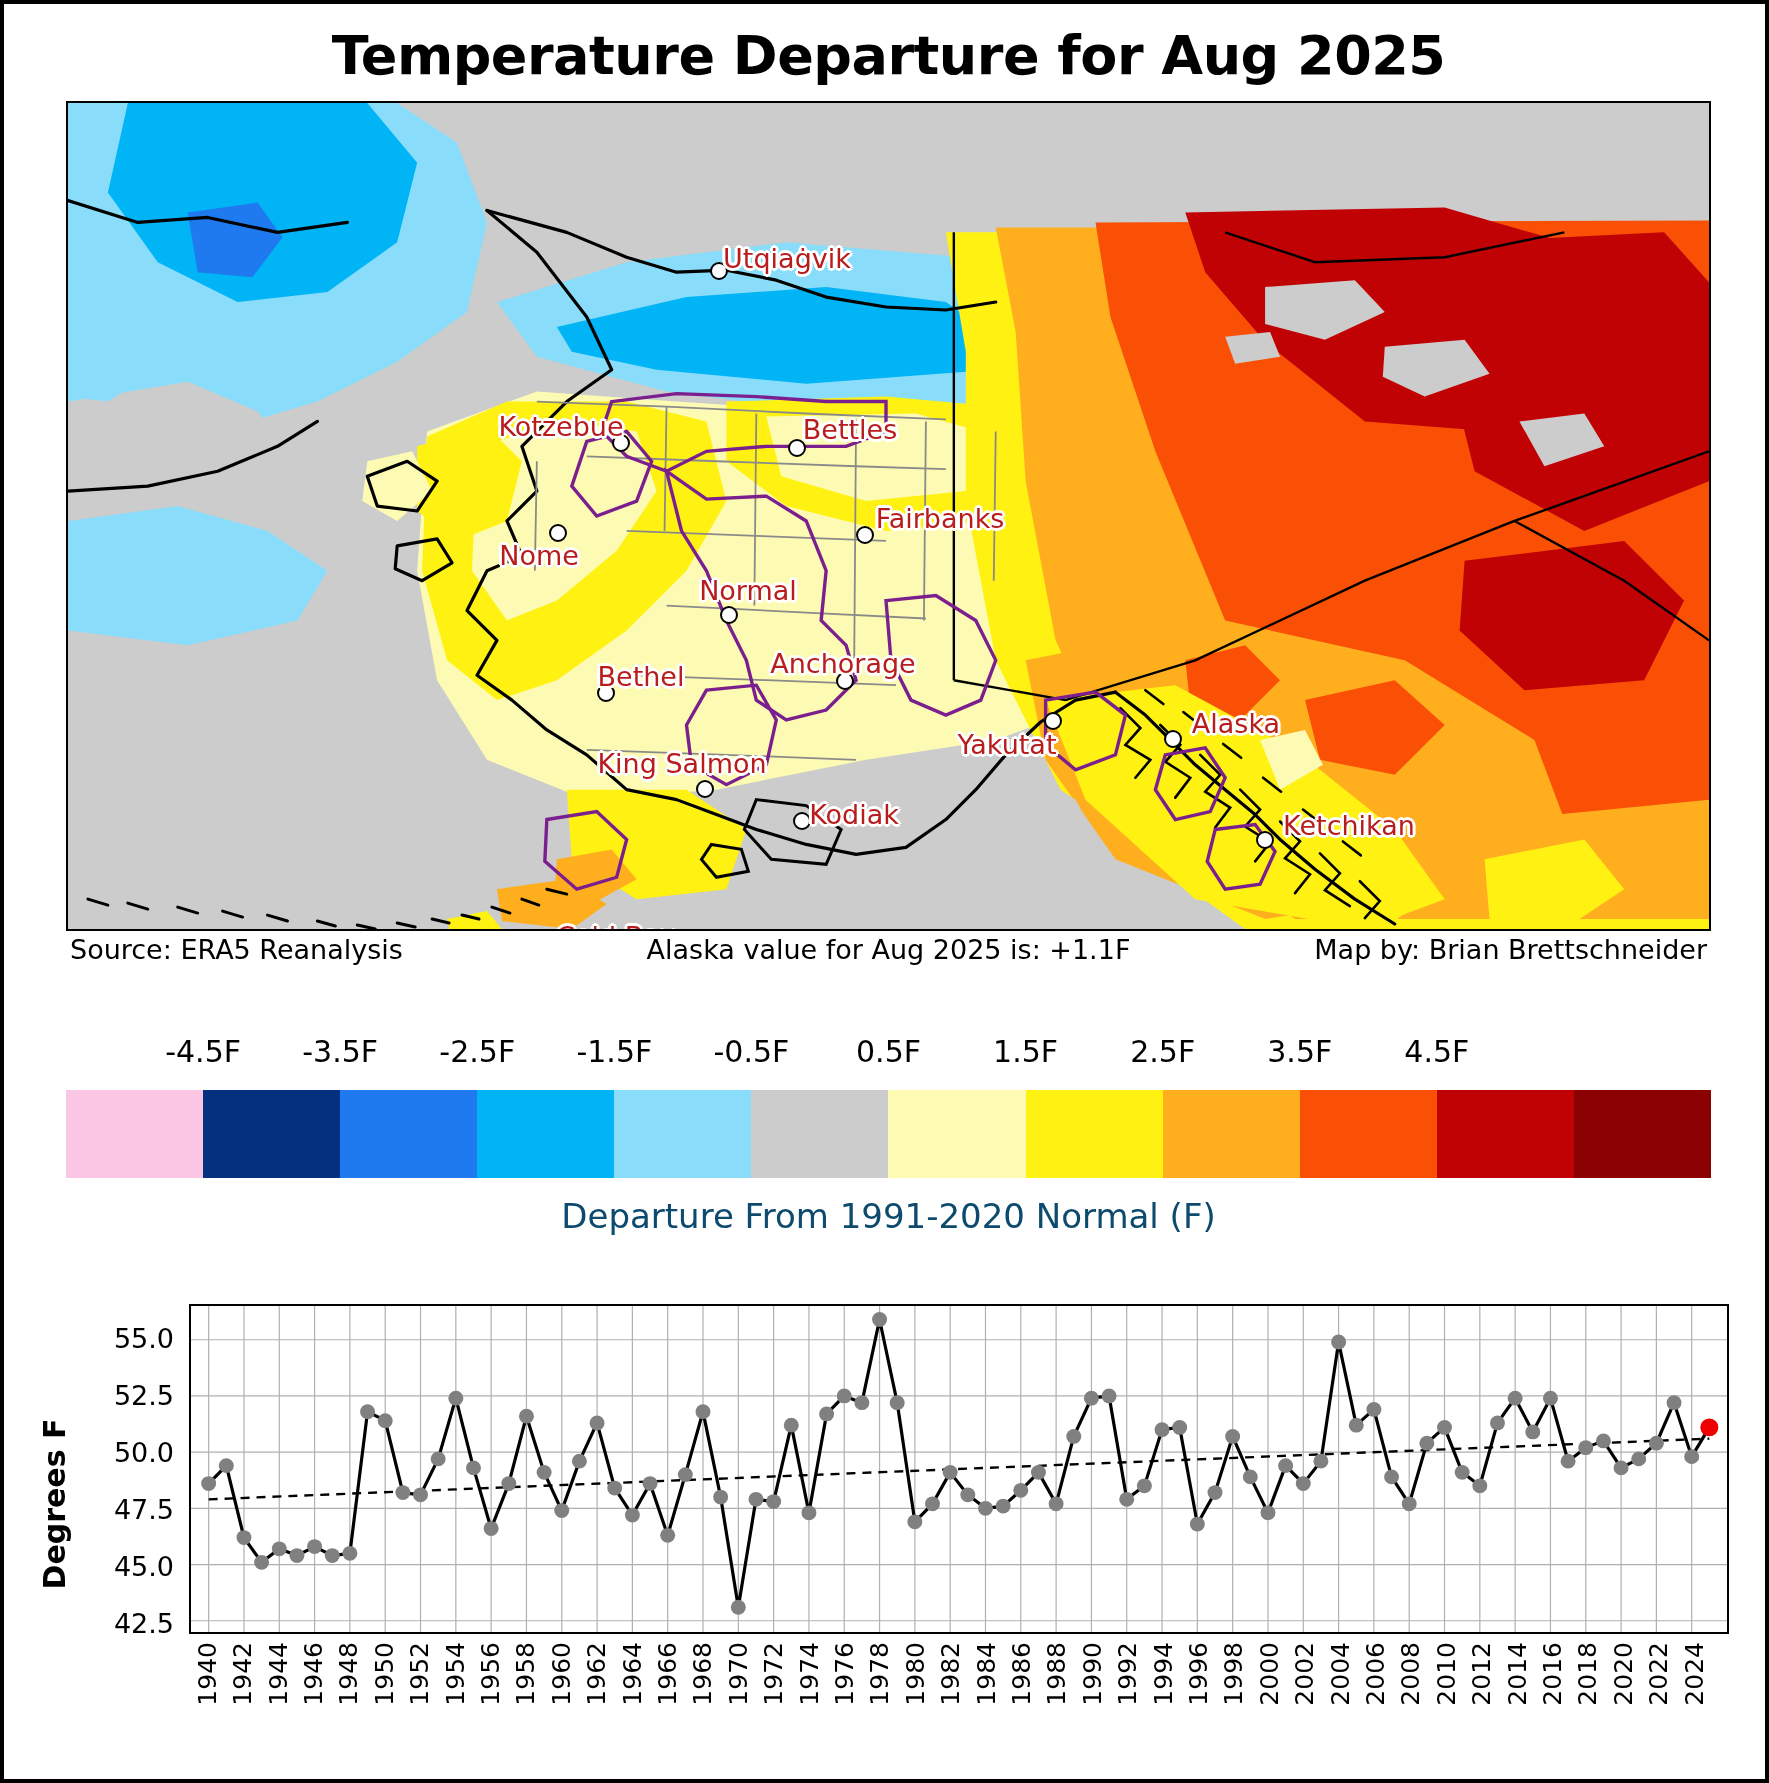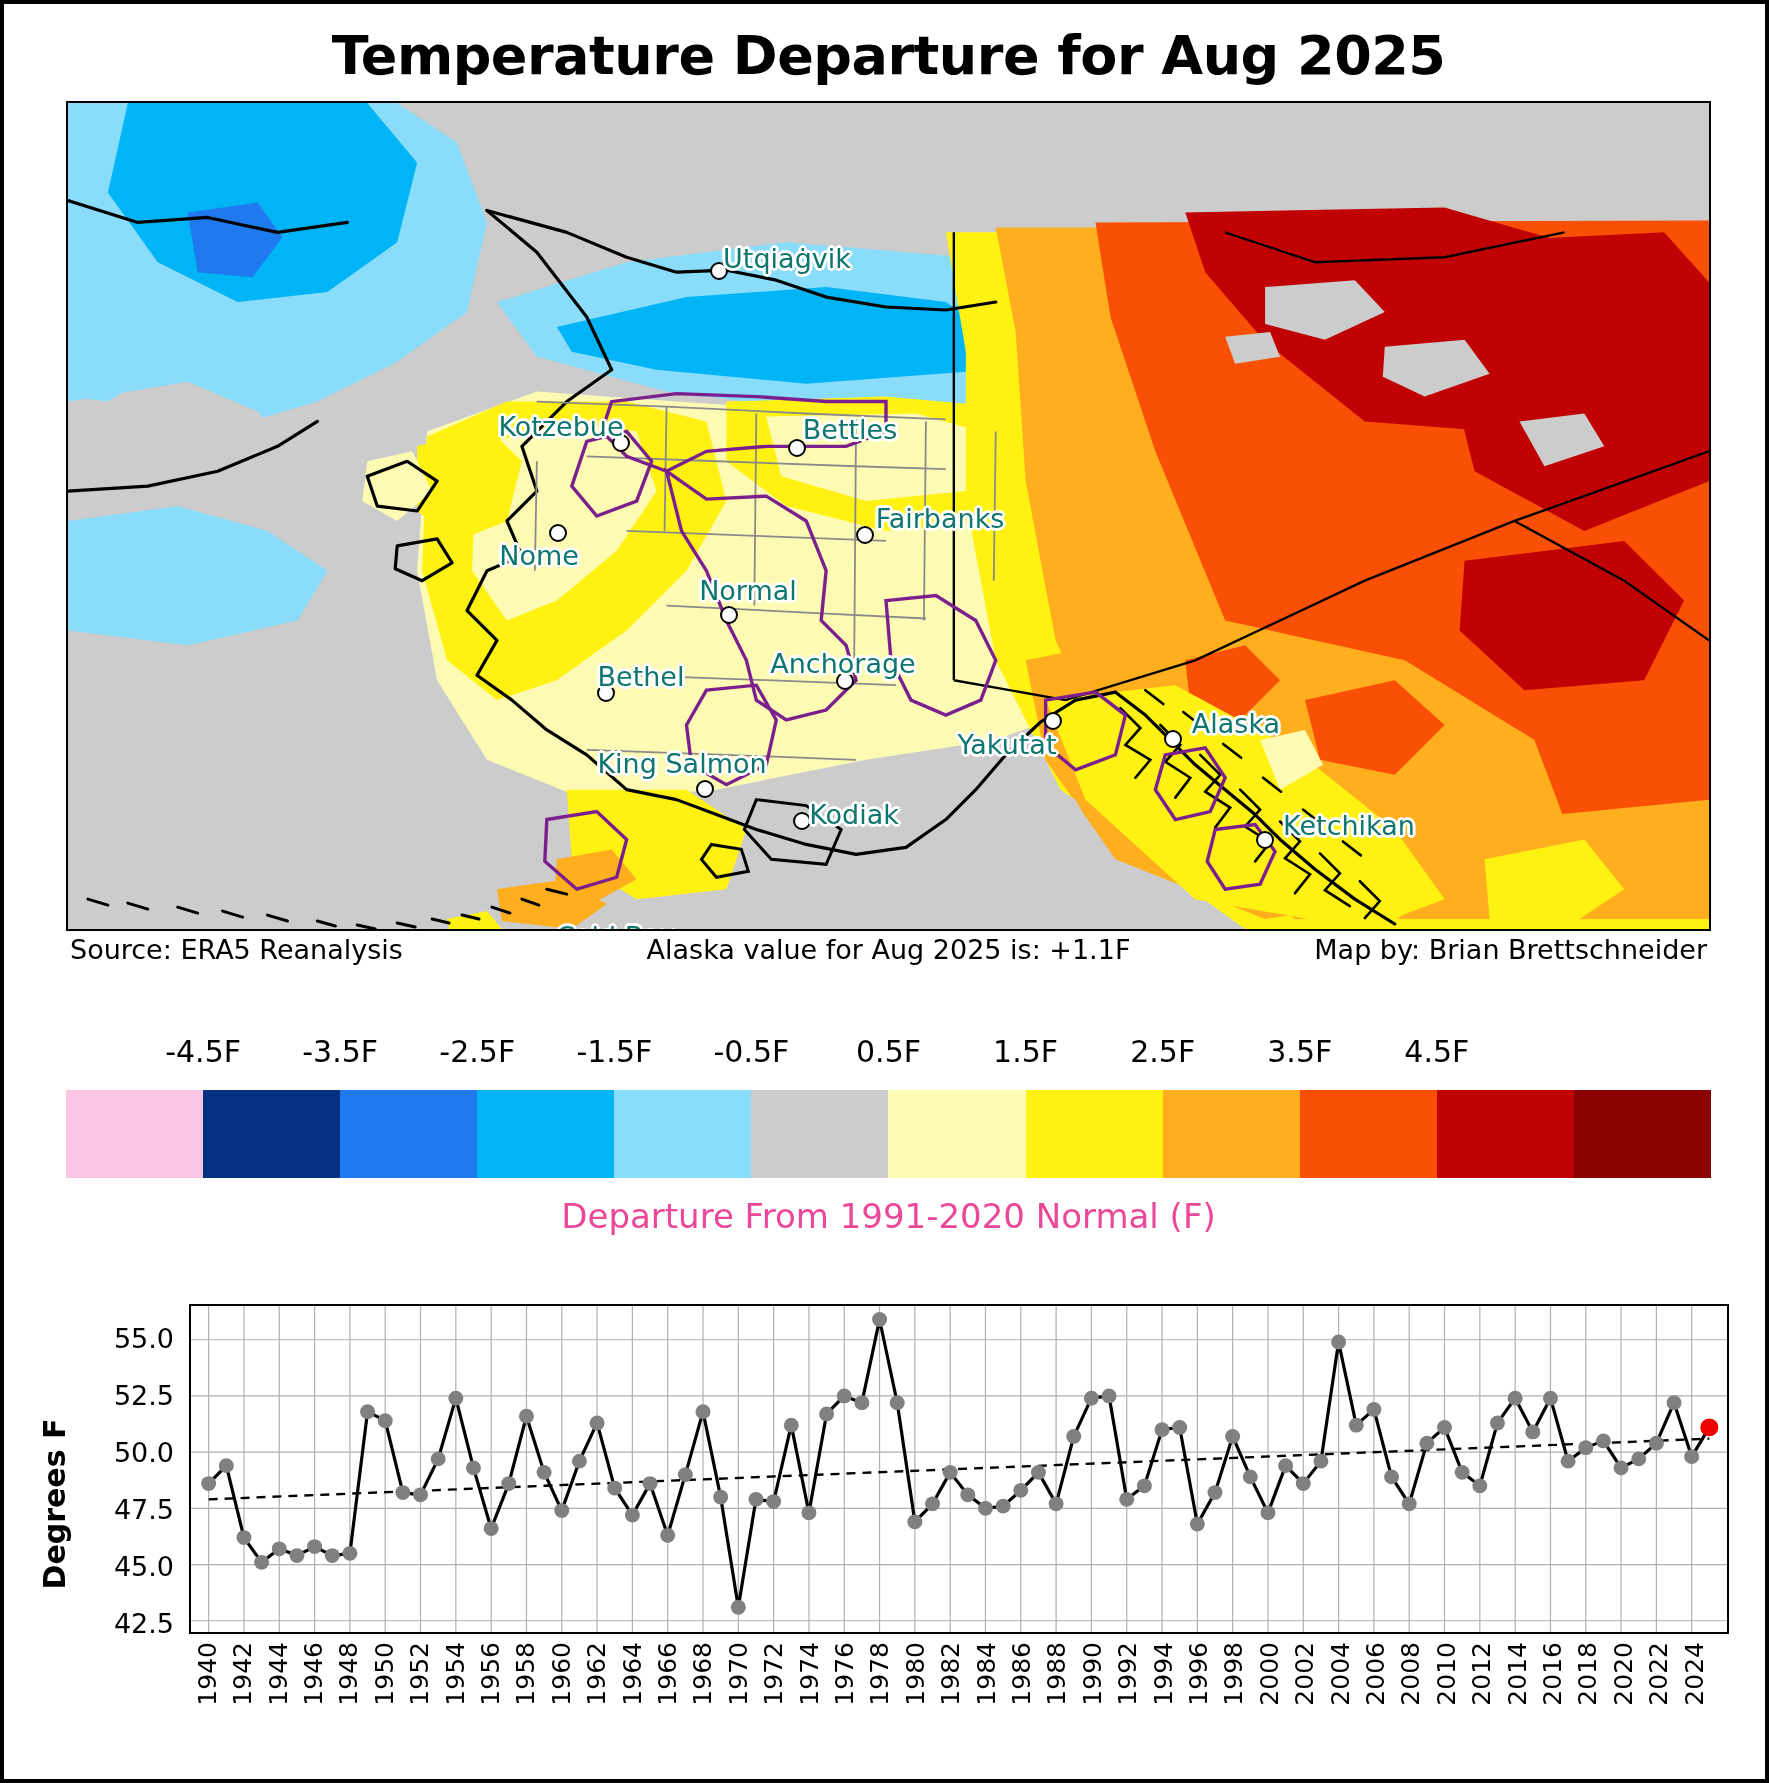--- a/index.html
+++ b/index.html
@@ -11,42 +11,42 @@
   #title{position:absolute;left:0;top:20px;width:1769px;text-align:center;
          font-size:54px;font-weight:bold;color:#000;letter-spacing:-0.5px;}
 
   
   #map-wrap{position:absolute;left:62px;top:97px;width:1645px;height:830px;
             border:2px solid #000;box-sizing:border-box;background:#d0d0d0;overflow:hidden;}
   #map-svg{position:absolute;left:0;top:0;width:100%;height:100%;}
   .city-dot{position:absolute;width:18px;height:18px;border-radius:50%;
             background:#fff;border:2px solid #000;box-sizing:border-box;
             transform:translate(-50%,-50%);}
-  .city-label{position:absolute;font-size:27px;color:#0f766e;white-space:nowrap;
+  .city-label{position:absolute;font-size:27px;color:#b91c1c;white-space:nowrap;
               transform:translate(-50%,-50%);
               text-shadow:
                  2px 0 #fff,-2px 0 #fff,0 2px #fff,0 -2px #fff,
                  2px 2px #fff,-2px 2px #fff,2px -2px #fff,-2px -2px #fff,
                  3px 0 #fff,-3px 0 #fff,0 3px #fff,0 -3px #fff;}
 
   
   #caption-row{position:absolute;left:62px;top:930px;width:1645px;height:44px;}
   #cap-left{position:absolute;left:4px;top:0;font-size:27px;color:#000;}
   #cap-center{position:absolute;left:0;top:0;width:1645px;text-align:center;font-size:27px;color:#000;}
   #cap-right{position:absolute;right:4px;top:0;font-size:27px;color:#000;}
 
   
   #cb-wrap{position:absolute;left:62px;top:1030px;width:1645px;height:200px;}
   #cb-ticks{position:absolute;left:0;top:0;width:1645px;height:52px;}
   .cb-tick{position:absolute;top:0;font-size:30px;color:#000;
            transform:translateX(-50%);white-space:nowrap;}
   #cb-bar{position:absolute;left:0;top:56px;width:1645px;height:88px;display:flex;}
   .cb-sw{height:100%;}
   #cb-caption{position:absolute;left:0;top:162px;width:1645px;text-align:center;
-              font-size:34px;color:#ec4899;}
+              font-size:34px;color:#0c4a6e;}
 
   
   #ts-wrap{position:absolute;left:40px;top:1290px;width:1700px;height:470px;}
   #ts-ylabel{position:absolute;left:10px;top:210px;font-size:30px;font-weight:bold;
              color:#000;transform:translate(-50%,-50%) rotate(-90deg);
              transform-origin:center;white-space:nowrap;}
   #ts-yticks{position:absolute;left:40px;top:0;width:100px;height:340px;}
   .ts-ytick{position:absolute;right:10px;font-size:27px;color:#000;
             transform:translateY(-50%);white-space:nowrap;}
   #ts-plot{position:absolute;left:145px;top:10px;width:1540px;height:330px;

